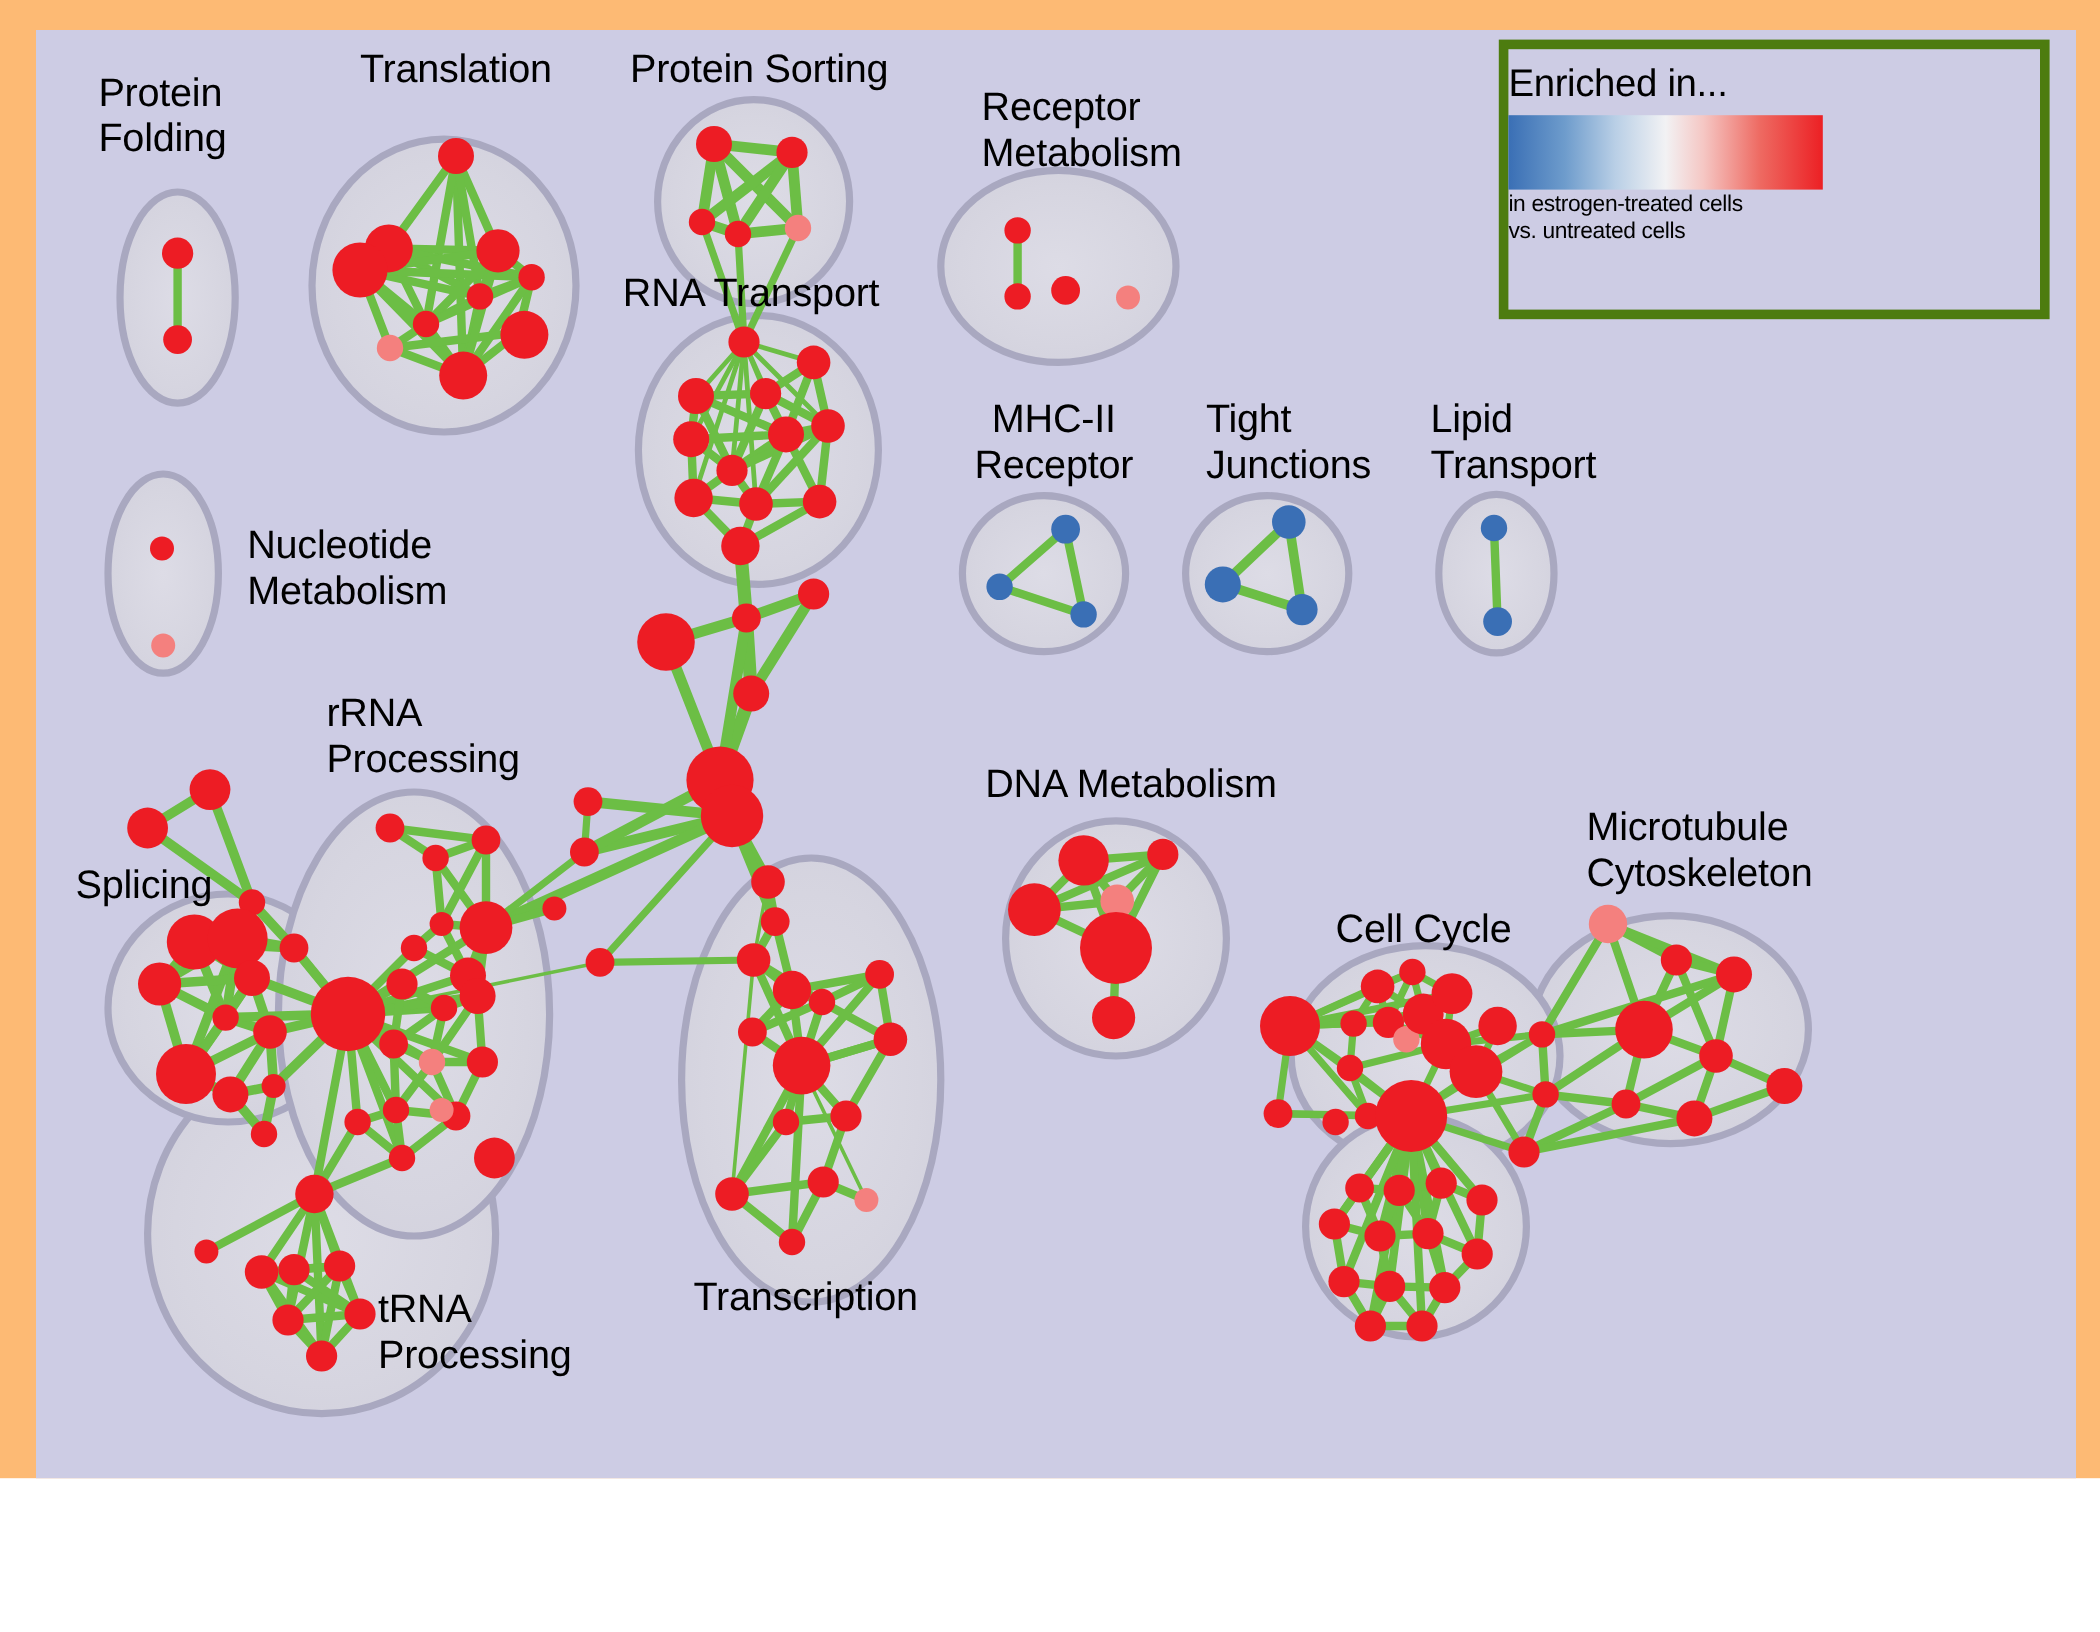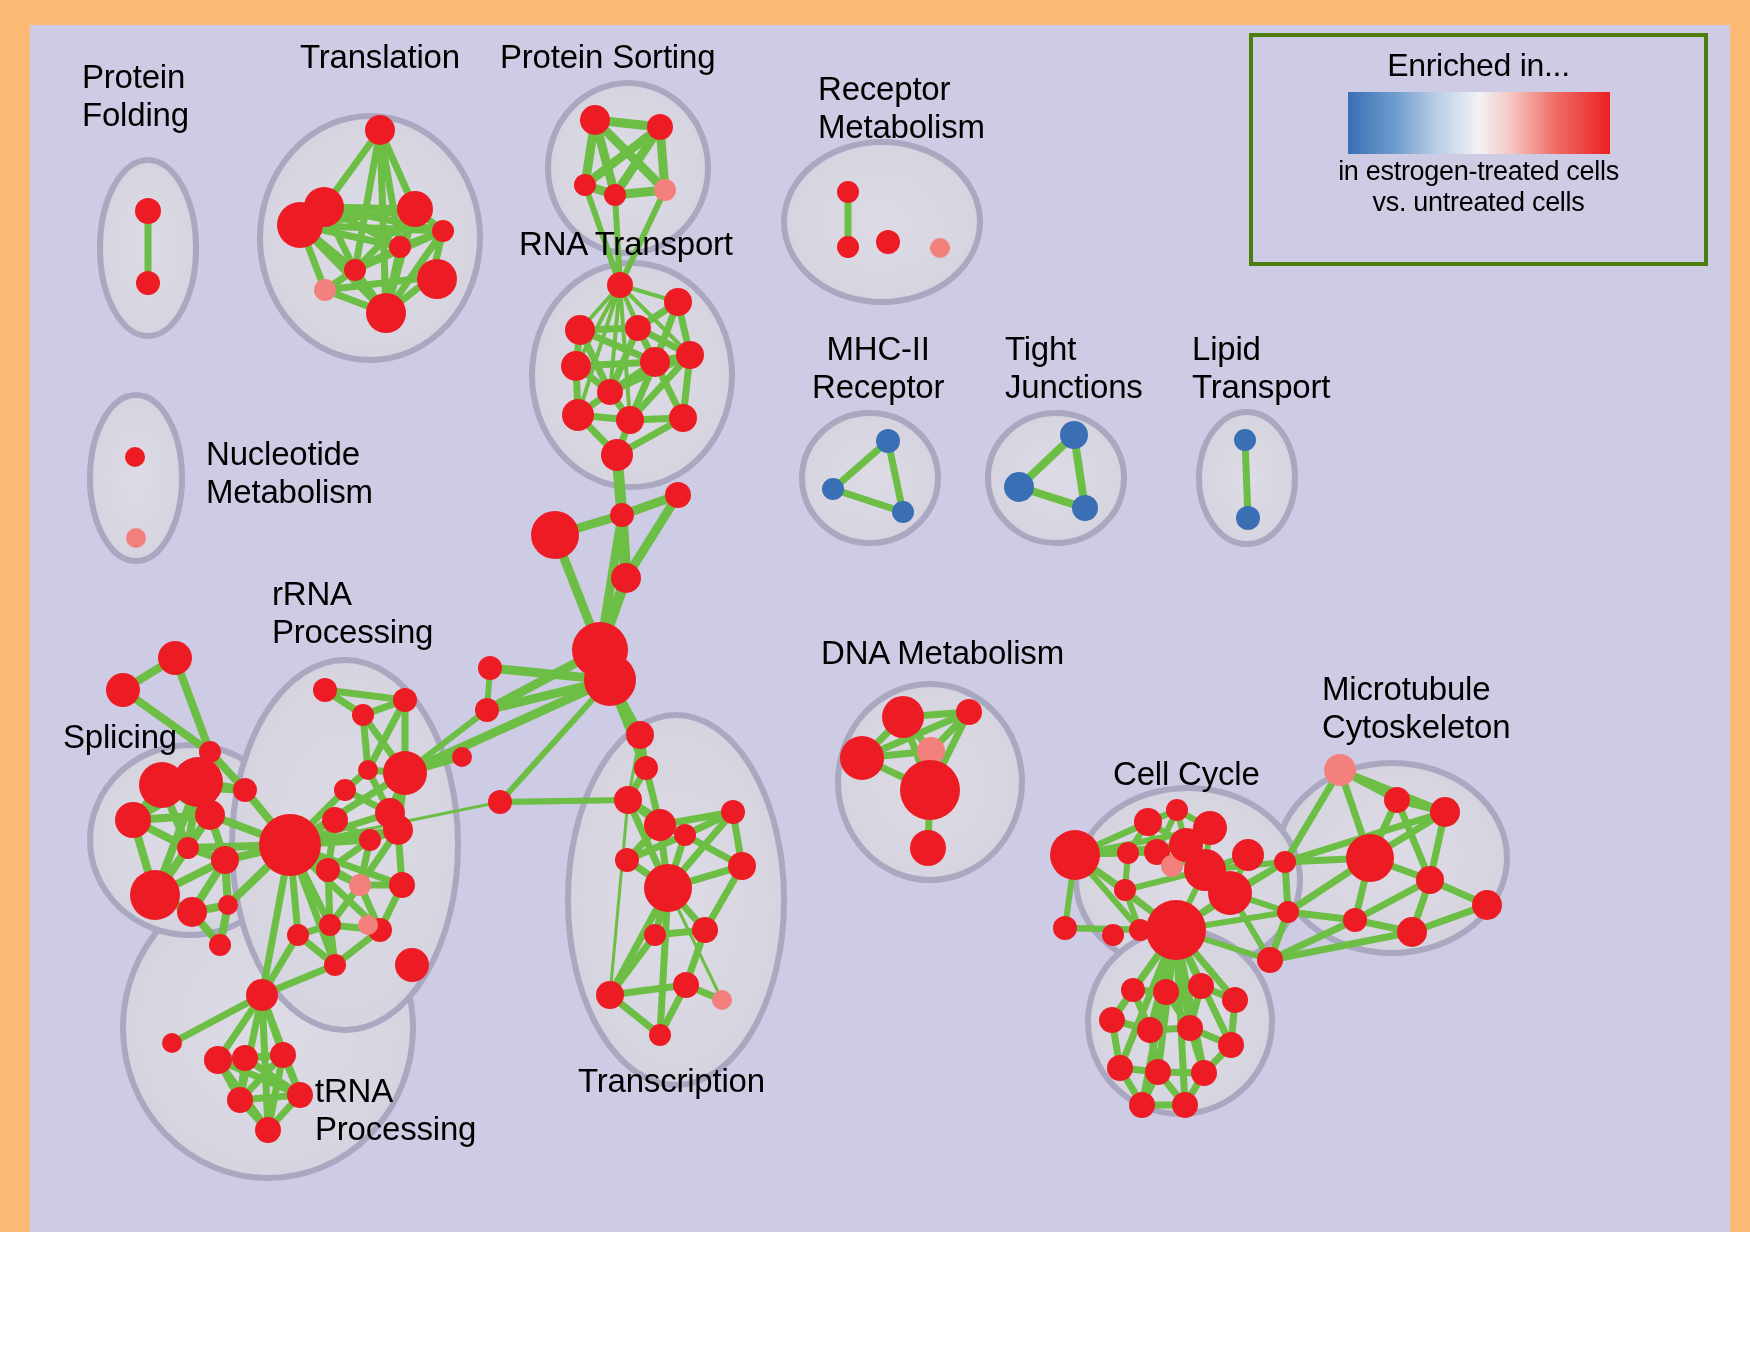--- a/index.html
+++ b/index.html
@@ -39,26 +39,25 @@
     font-weight: 400;
     white-space: pre;
     letter-spacing: -0.2px;
   }
   #legend-box {
     position: absolute;
     left: 1249px;
     top: 33px;
     width: 459px;
     height: 233px;
-    border: 4px solid #4d7c0f;
+    border: 8px solid #4d7c0f;
     background: #cdcce4;
     box-sizing: border-box;
     display: flex;
     flex-direction: column;
-    align-items: center;
   }
   #legend-title {
     font-size: 32px;
     color: #000;
     margin-top: 10px;
     letter-spacing: -0.3px;
   }
   #legend-gradient {
     width: 262px;
     height: 62px;
@@ -69,21 +68,21 @@
   }
   #legend-endpoints {
     width: 330px;
     display: flex;
     justify-content: space-between;
     margin-top: 4px;
     font-size: 32px;
     letter-spacing: -0.3px;
   }
   .legend-sub {
-    font-size: 27px;
+    font-size: 19px;
     margin-top: 2px;
     letter-spacing: -0.3px;
   }
   .legend-sub.second { margin-top: 0px; }
 </style>
 </head>
 <body>
 
 <div id="figure">
 
@@ -718,21 +717,21 @@
       <circle cx="1158" cy="1072" r="13" fill="#ed1c24"></circle>
       <circle cx="1204" cy="1073" r="13" fill="#ed1c24"></circle>
       <circle cx="1142" cy="1105" r="13" fill="#ed1c24"></circle>
       <circle cx="1185" cy="1105" r="13" fill="#ed1c24"></circle>
     </g>
   </svg>
 
   <div class="cluster-label" style="left:82px;  top:58px;">Protein
 Folding</div>
   <div class="cluster-label" style="left:300px; top:38px;">Translation</div>
-  <div class="cluster-label" style="left:500px; top:38px;">Protein Sorting</div>
+  <div class="cluster-label" style="left:525px; top:38px;">Protein Sorting</div>
   <div class="cluster-label" style="left:818px; top:70px;">Receptor
 Metabolism</div>
   <div class="cluster-label" style="left:519px; top:225px;">RNA Transport</div>
   <div class="cluster-label" style="left:812px; top:330px;text-align:center;">MHC-II
 Receptor</div>
   <div class="cluster-label" style="left:1192px;top:330px;">Lipid
 Transport</div>
   <div class="cluster-label" style="left:1005px;top:330px;">Tight
 Junctions</div>
   <div class="cluster-label" style="left:206px; top:435px;">Nucleotide

